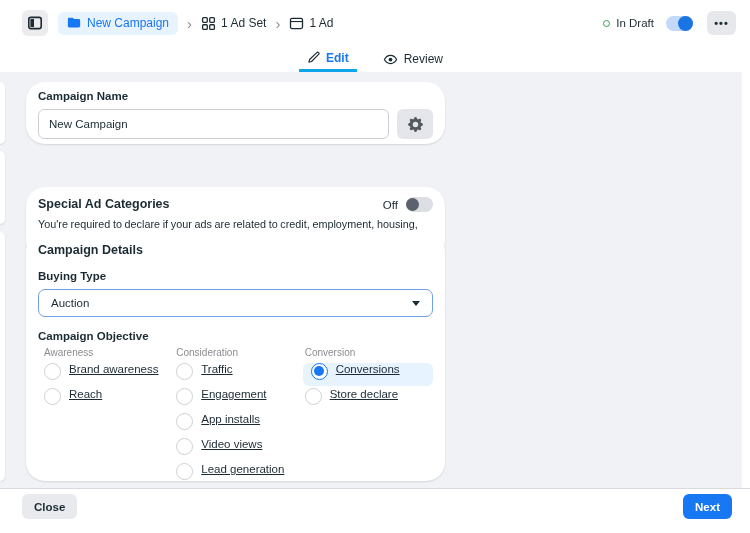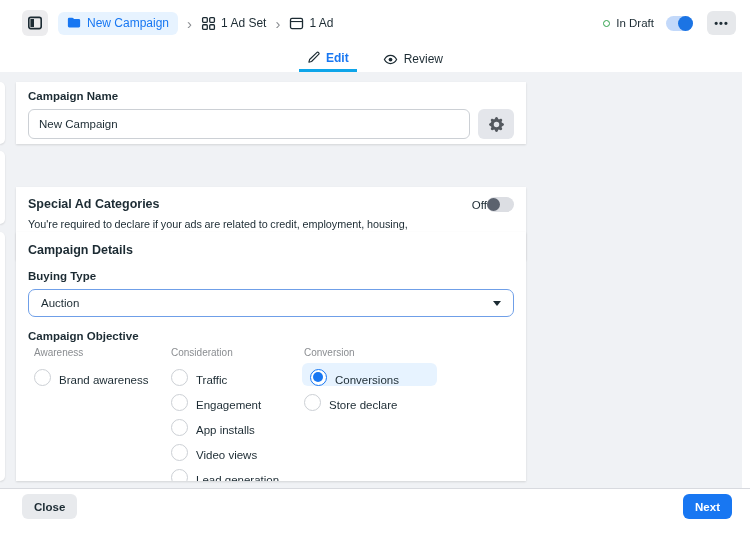--- a/index.html
+++ b/index.html
@@ -31,43 +31,43 @@
   .tab { display:flex; align-items:center; gap:6px; padding:0 8px; cursor:pointer; font-size:12px; }
   .tab.active { border-bottom:3px solid #0ea5e9; }
   .tab.active .tab-label { color:#1877f2; font-weight:bold; }
   .tab .tab-label { color:#1c2b33; }
   
   .content { position:absolute; top:72px; left:0; width:742px; height:416px; background:#f0f2f5; }
   .sliver { position:absolute; left:0; width:5px; background:#fff; border-radius:0 6px 6px 0; box-shadow:0 1px 2px rgba(0,0,0,.12); }
   .sliver1 { top:10px; height:62px; }
   .sliver2 { top:79px; height:73px; }
   .sliver3 { top:160px; height:249px; }
-  .card { position:absolute; left:16px; width:510px; background:#fff; border-radius:0; box-shadow:0 1px 2px rgba(0,0,0,.12); }
+  .card { position:absolute; left:26px; width:419px; background:#fff; border-radius:19px; box-shadow:0 1px 2px rgba(0,0,0,.12); }
   .card1 { top:10px; height:62px; padding:8px 12px; }
   .card2 { top:79px; height:73px; padding:10px 12px;margin-top:36px; }
   .card3 { top:160px; height:249px; padding:11px 12px; overflow:hidden; }
   .field-label { font-size:11.5px; font-weight:bold; color:#1c2b33; line-height:13px; }
   .name-row { display:flex; gap:8px; margin-top:6px; }
   .name-input { flex:1; height:30px; border:1px solid #ccd0d5; border-radius:6px; padding:0 10px; font-size:11.5px; color:#1c2b33; font-family:"Liberation Sans", sans-serif; outline:none; }
   .gear-btn { width:36px; height:30px; background:#e4e6eb; border-radius:6px; border:none; display:flex; align-items:center; justify-content:center; cursor:pointer; }
   .card-head-row { display:flex; align-items:flex-start; justify-content:space-between; }
   .card-title { font-size:12.5px; font-weight:bold; line-height:15px; color:#1c2b33; }
-  .toggle-group { display:flex; align-items:center; }
+  .toggle-group { display:flex; align-items:center; gap:8px; }
   .toggle-state { font-size:11.5px; color:#1c2b33; }
   .sac-desc { margin-top:4px; font-size:10.8px; line-height:16px; color:#1c2b33; width:400px; word-spacing:-0.3px; }
   .learn-more { color:#1877f2; cursor:pointer; }
   .bt-label { margin-top:12px; }
   .select-box { margin-top:6px; height:28px; border:1.5px solid #6f9fe8; border-radius:7px; display:flex; align-items:center; padding:0 12px; font-size:11.5px; color:#1c2b33; cursor:pointer; background:#fff;gap:20px; }
   .caret-down { margin-left:auto; width:0; height:0; border-left:4.5px solid transparent; border-right:4.5px solid transparent; border-top:5.5px solid #1c2b33; }
   .obj-label { margin-top:13px; }
   .obj-columns { display:flex; margin-top:4px; margin-left:4px; }
   .obj-col { display:flex; flex-direction:column; }
   .obj-col.c1 { width:137px; } .obj-col.c2 { width:133px; } .obj-col.c3 { width:135px; }
   .col-header { font-size:10px; color:#8a8d91; line-height:12px; padding-left:2px; margin-bottom:4px; }
-  .opt-row { display:flex; align-items:flex-end; gap:8px; height:23px; margin-bottom:2px; padding-left:2px; border-radius:6px; cursor:pointer; }
+  .opt-row { display:flex; align-items:flex-start; gap:8px; height:23px; margin-bottom:2px; padding-left:2px; border-radius:6px; cursor:pointer;text-decoration:underline; }
   .opt-row.selected { background:#e7f3ff; padding-left:8px; }
   .radio { width:17px; height:17px; border:1.5px solid #ccd0d5; border-radius:50%; background:#fff; flex:none; position:relative; }
   .opt-row.selected .radio { border-color:#1877f2; }
   .opt-row.selected .radio::after { content:""; position:absolute; left:2px; top:2px; width:10px; height:10px; border-radius:50%; background:#1877f2; }
   .opt-label { font-size:11.5px; color:#1c2b33; }
   
   .footer { position:absolute; top:488px; left:0; width:750px; height:45px; background:#fff; border-top:1px solid #d8dadf; }
   .btn { position:absolute; top:5px; height:25px; border:none; border-radius:6px; font-size:11.5px; font-weight:bold; font-family:"Liberation Sans", sans-serif; cursor:pointer; padding:0 12px; }
   .btn-close { left:22px; background:#e8eaed; color:#1c2b33; }
   .btn-next { right:18px; background:#1877f2; color:#fff; }
@@ -189,20 +189,24 @@
       <span class="caret-down"></span>
     </div>
     <div class="field-label obj-label">Campaign Objective</div>
     <div class="obj-columns">
       <div class="obj-col c1">
         <div class="col-header">Awareness</div>
         <div class="opt-row">
           <span class="radio"></span>
           <span class="opt-label">Brand awareness</span>
         </div>
+        <div class="opt-row">
+          <span class="radio"></span>
+          <span class="opt-label">Reach</span>
+        </div>
       </div>
       <div class="obj-col c2">
         <div class="col-header">Consideration</div>
         <div class="opt-row">
           <span class="radio"></span>
           <span class="opt-label">Traffic</span>
         </div>
         <div class="opt-row">
           <span class="radio"></span>
           <span class="opt-label">Engagement</span>

